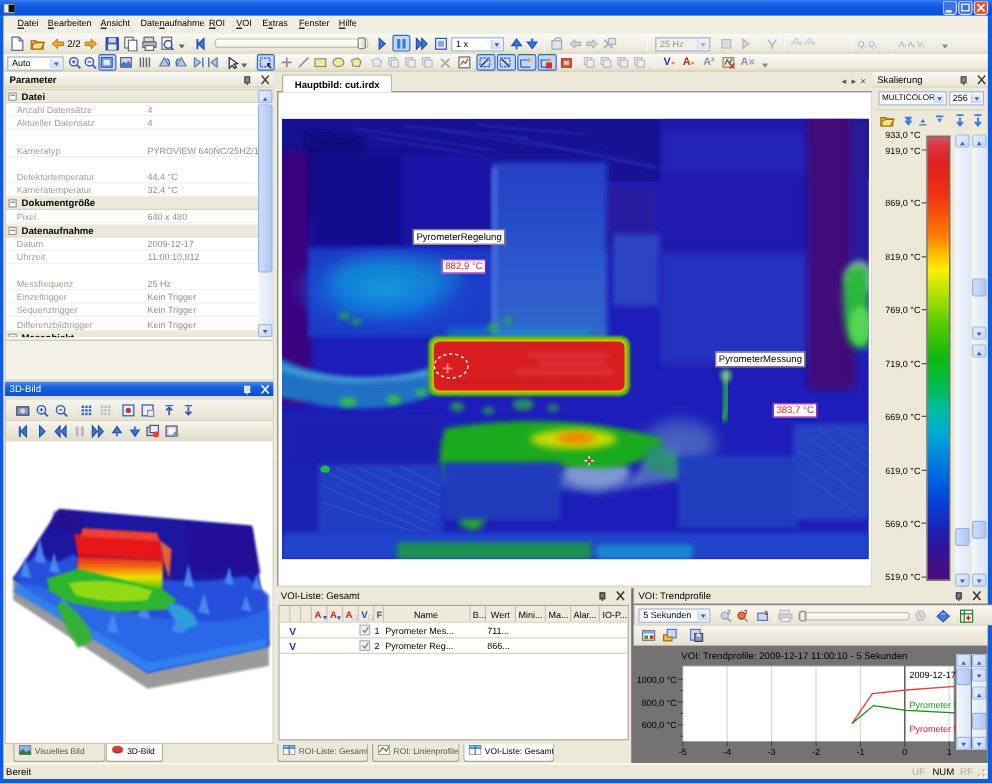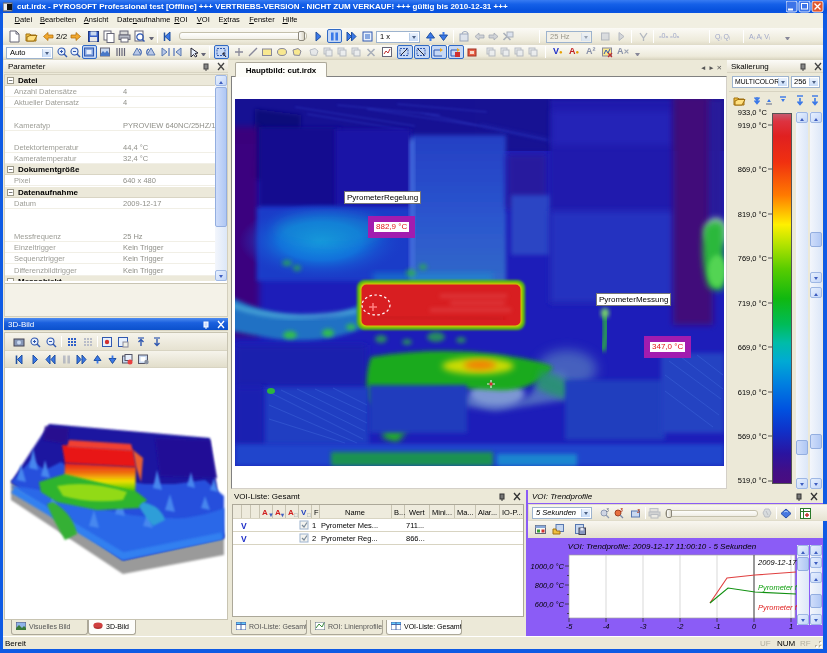--- a/index.html
+++ b/index.html
@@ -34,33 +34,32 @@
 .up:after{top:3px;border:2.5px solid transparent;border-bottom:3.5px solid #3E5EC0;}
 .dn:after{top:4px;border:2.5px solid transparent;border-top:3.5px solid #3E5EC0;}
 .strack{position:absolute;width:12px;background:linear-gradient(90deg,#F3F6FC,#DCE7F8);}
 .sthumb{position:absolute;width:12px;background:linear-gradient(90deg,#CFDDFA,#AFC7F4);border:1px solid #93AEE0;border-radius:2px;}
 
 .btab{position:absolute;top:620px;height:15px;background:#ECE9D8;border:1px solid #ACA899;border-top:none;font-size:7px;line-height:14px;color:#555;border-radius:0 0 3px 3px;white-space:nowrap;overflow:hidden;}
 .btab.act{background:#FDFDFB;color:#000;z-index:3;}
 .ticon{display:inline-block;width:10px;height:8px;vertical-align:-1px;margin:0 3px 0 4px;}
 
 .lbl-white{position:absolute;background:#fff;border:1px solid #777;font-size:8px;color:#000;white-space:nowrap;line-height:11px;padding:0 2px;z-index:5;}
-.lbl-red{position:absolute;background:#fff;border:6px solid #a21caf;font-size:8px;color:#E01818;white-space:nowrap;line-height:10px;padding:0 2px;z-index:5;}
+.lbl-red{position:absolute;background:#fff;border:1px solid #a21caf;font-size:8px;color:#E01818;white-space:nowrap;line-height:10px;padding:0 2px;z-index:5;}
 .ico{position:absolute;top:2px;width:13px;height:13px;}
 .ico2{position:absolute;top:1px;width:12px;height:12px;}
 </style></head>
 <body>
 
 <div class="abs" id="titlebar">
  <svg class="abs" style="left:3px;top:2px" width="11" height="10">
       <rect x="0" y="1" width="9" height="8" fill="#C8C8D8" stroke="#666"></rect>
       <rect x="4" y="2" width="5" height="6" fill="#111"></rect>
       <rect x="1" y="2" width="3" height="6" fill="#EEE"></rect>
     </svg>
- <span style="position:absolute;left:17px;top:0">cut.irdx - PYROSOFT Professional test [Offline] +++ VERTRIEBS-VERSION - NICHT ZUM VERKAUF! +++ gültig bis 2010-12-31 +++</span>
  <svg class="abs" style="left:786px;top:1px" width="38" height="12">
   <rect x="0" y="0" width="11" height="11" rx="2" fill="#3C74E8" stroke="#fff" stroke-width="0.8"></rect>
       <rect x="2" y="7.5" width="5" height="2" fill="#fff"></rect>
   <rect x="13" y="0" width="11" height="11" rx="2" fill="#3C74E8" stroke="#fff" stroke-width="0.8"></rect>
       <rect x="15.5" y="2.5" width="6" height="5.5" fill="none" stroke="#fff"></rect>
   <rect x="26" y="0" width="11" height="11" rx="2" fill="#E0572F" stroke="#fff" stroke-width="0.8"></rect>
       <path d="M28.5 2.5 L34.5 8.5 M34.5 2.5 L28.5 8.5" stroke="#fff" stroke-width="1.4"></path>
  </svg>
 </div>
 <div class="abs" id="borderL"></div>
@@ -320,21 +319,21 @@
  <svg class="ico2" style="left:598px">
       <rect x="1.5" y="2" width="9" height="8" fill="#F8E890" stroke="#889"></rect>
       <path d="M3 8 L5 4 L7 7 L9 3" stroke="#3058B0" fill="none"></path>
       <path d="M7 7 L11 11 M11 7 L7 11" stroke="#C03030" stroke-width="1.2"></path>
     </svg>
  <div class="abs" style="left:614px;top:1px;font-size:9px;font-weight:bold;color:#8890A8;">A<span style="font-size:7px;color:#98A0B0;">✕</span></div>
  <div class="abs" style="left:632px;top:8px;width:5px;height:3px;border-top:3px solid #889;border-left:2.5px solid transparent;border-right:2.5px solid transparent;"></div>
 </div>
 
 <div class="abs" id="parampanel" style="left:3px;top:60px;width:225px;height:258px;background:#ECE9D8;">
- <div class="phead" style="left:1px;top:0;width:224px;">Parameter
+ <div class="phead" style="left:1px;top:0;width:224px;font-weight:bold;">Parameter
   <svg class="pinx" style="right:2px">
         <g stroke="#444" fill="none">
           <rect x="2" y="2" width="4" height="5" fill="#888"></rect>
           <line x1="4" y1="7" x2="4" y2="9"></line>
           <path d="M16 1 L22 8 M22 1 L16 8" stroke-width="1.3"></path>
         </g>
       </svg>
  </div>
  <div class="abs" style="left:1px;top:14px;width:224px;height:243px;background:#fff;border:1px solid #D4D0BE;">
   <div id="pgrid" class="abs" style="left:0;top:0;width:212px;height:206px;overflow:hidden;">
@@ -370,20 +369,24 @@
           <span class="lab">Pixel</span>
           <span class="val">640 x 480</span>
         </div>
    <div class="psec" style="top:111.5px">
           <span class="m">−</span>
           <span class="t">Datenaufnahme</span>
         </div>
    <div class="prow" style="top:122.65px">
           <span class="lab">Datum</span>
           <span class="val">2009-12-17</span>
+        </div>
+   <div class="prow" style="top:133.8px">
+          <span class="lab">Uhrzeit</span>
+          <span class="val">11:00:10,812</span>
         </div>
    <div class="prow" style="top:156.1px">
           <span class="lab">Messfrequenz</span>
           <span class="val">25 Hz</span>
         </div>
    <div class="prow" style="top:167.25px">
           <span class="lab">Einzeltrigger</span>
           <span class="val">Kein Trigger</span>
         </div>
    <div class="prow" style="top:178.4px">
@@ -720,21 +723,21 @@
   <g stroke="#E8E8E8" stroke-width="1.2">
           <path d="M252 285 L260 285 M256 281 L256 289"></path>
         </g>
   <rect x="254.5" y="283.5" width="3" height="3" fill="#D03030"></rect>
  </svg>
  </div>
 
  <div class="lbl-white" style="left:116px;top:131px;">PyrometerRegelung</div>
  <div class="lbl-red" style="left:140px;top:156px;">882,9 °C</div>
  <div class="lbl-white" style="left:368px;top:233px;">PyrometerMessung</div>
- <div class="lbl-red" style="left:416px;top:276px;">347,0 °C</div>
+ <div class="lbl-red" style="left:416px;top:276px;">383,7 °C</div>
 </div>
 
 <div class="abs" id="skal" style="left:727px;top:60px;width:96px;height:429px;background:#ECE9D8;">
  <div class="phead" style="left:0;top:0;width:96px;">Skalierung
   <svg class="pinx" style="right:0">
         <g stroke="#444" fill="none">
           <rect x="2" y="2" width="4" height="5" fill="#888"></rect>
           <line x1="4" y1="7" x2="4" y2="9"></line>
           <path d="M16 1 L22 8 M22 1 L16 8" stroke-width="1.3"></path>
         </g>
@@ -875,21 +878,21 @@
 <div class="btab" style="left:310px;width:73px;"><svg class="ticon">
       <rect width="10" height="8" fill="#fff" stroke="#567"></rect>
       <path d="M1 6 L4 2 L7 5 L9 1" stroke="#3A8A3A" fill="none"></path>
     </svg>ROI: Linienprofile</div>
 <div class="btab act" style="left:386px;width:76px;"><svg class="ticon">
       <rect width="10" height="8" fill="#fff" stroke="#46A"></rect>
       <rect width="10" height="2.5" fill="#6CF" stroke="#46A"></rect>
       <line x1="5" y1="0" x2="5" y2="8" stroke="#46A"></line>
     </svg>VOI-Liste: Gesamt</div>
 
-<div class="abs" id="trend" style="left:526px;top:490px;width:297px;height:146px;background:#8b5cf6;font-style:italic;">
+<div class="abs" id="trend" style="left:526px;top:490px;width:297px;height:146px;background:#737373;">
  <div class="phead" style="left:2px;top:0;width:295px;background:#ECE9D8;border-bottom:none;">VOI: Trendprofile
   <svg class="pinx" style="right:4px">
         <g stroke="#333" fill="none">
           <rect x="2" y="2" width="4" height="5" fill="#777"></rect>
           <line x1="4" y1="7" x2="4" y2="9"></line>
           <path d="M16 1 L22 8 M16 8 L22 1" stroke-width="1.3"></path>
         </g>
       </svg>
  </div>
  <div class="abs" id="trendtb1" style="left:2px;top:14px;width:303px;height:17px;background:linear-gradient(180deg,#F8F6F0,#E8E4D3);border:1px solid #E0DCCA;">

